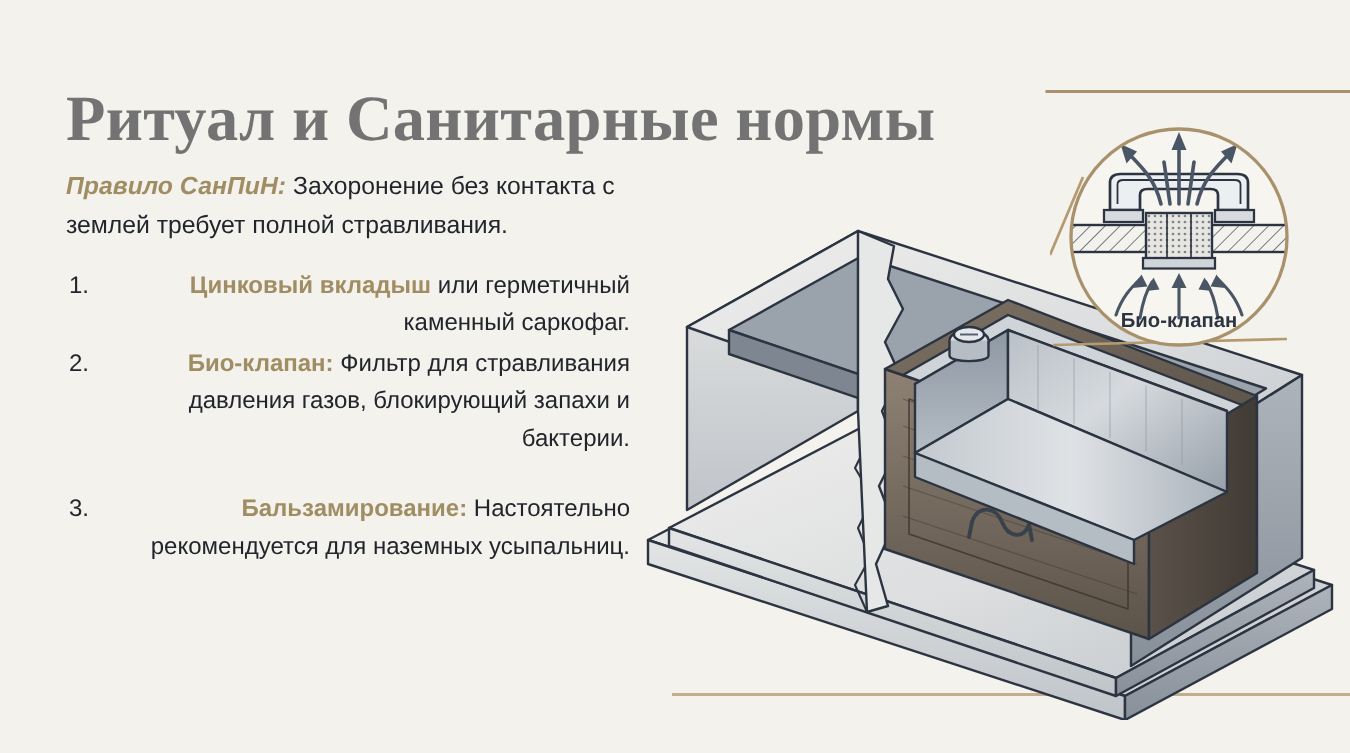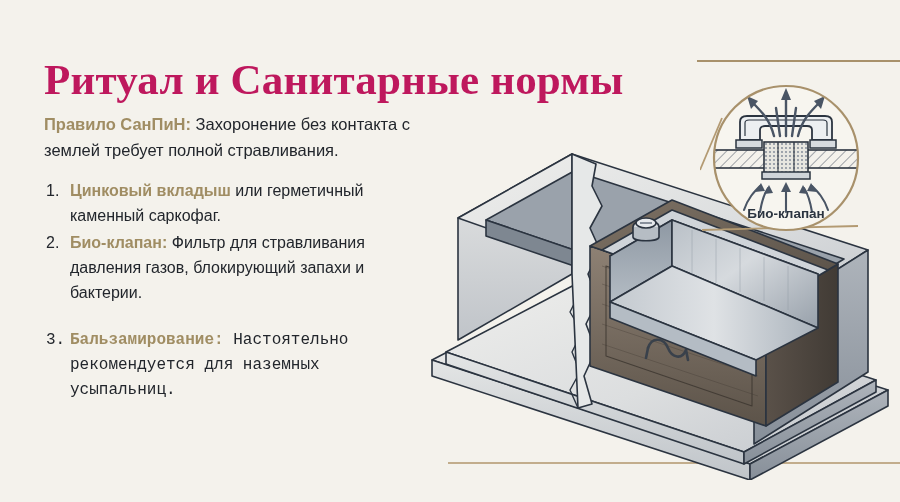--- a/index.html
+++ b/index.html
@@ -20,21 +20,21 @@
 
   
   #page-title {
     position: absolute;
     left: 44px;
     top: 28px;
     font-family: "Liberation Serif", serif;
     font-weight: 700;
     font-size: 43px;
     line-height: 1.08;
-    color: #be185d;
+    color: #737373;
     letter-spacing: 0.2px;
     white-space: nowrap;
   }
   #title-rule {
     position: absolute;
     left: 697px;
     top: 60px;
     width: 203px;
     height: 2px;
     background: #a8916b;
@@ -57,47 +57,48 @@
   }
   #intro {
     font-size: 16.5px;
     line-height: 1.56;
     color: #22262c;
     margin: 0 0 16px 0;
   }
   .lead {
     color: #a08d63;
     font-weight: 700;
+    font-style: italic;
   }
   #steps {
     margin: 0;
     padding: 0;
     list-style: none;
     counter-reset: stepcount;
+    text-align: right;
   }
   #steps > li {
     position: relative;
     padding-left: 26px;
     font-size: 16px;
     line-height: 1.56;
     color: #22262c;
     margin-bottom: 2px;
   }
   #steps > li::before {
     counter-increment: stepcount;
     content: counter(stepcount) ".";
     position: absolute;
     left: 2px;
     top: 0;
     color: #22262c;
     font-size: 16px;
   }
   #steps > li.gap {
     margin-top: 22px;
-    font-family: Liberation Mono, monospace;
   }
   .term {
     color: #a08d63;
     font-weight: 700;
   }
 
   
   #illustration {
     position: absolute;
     left: 420px;

